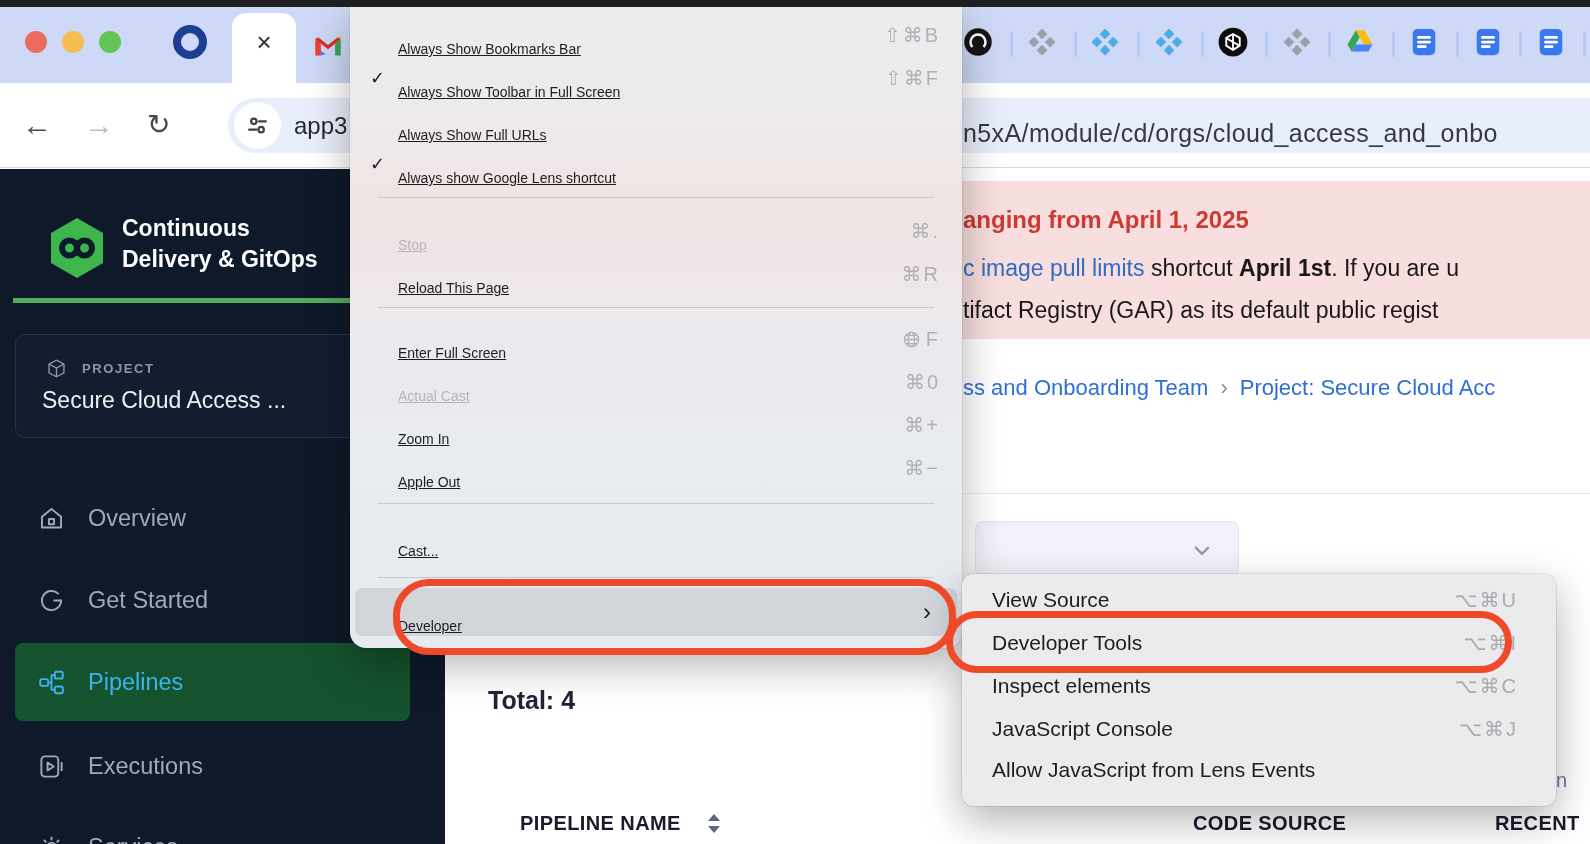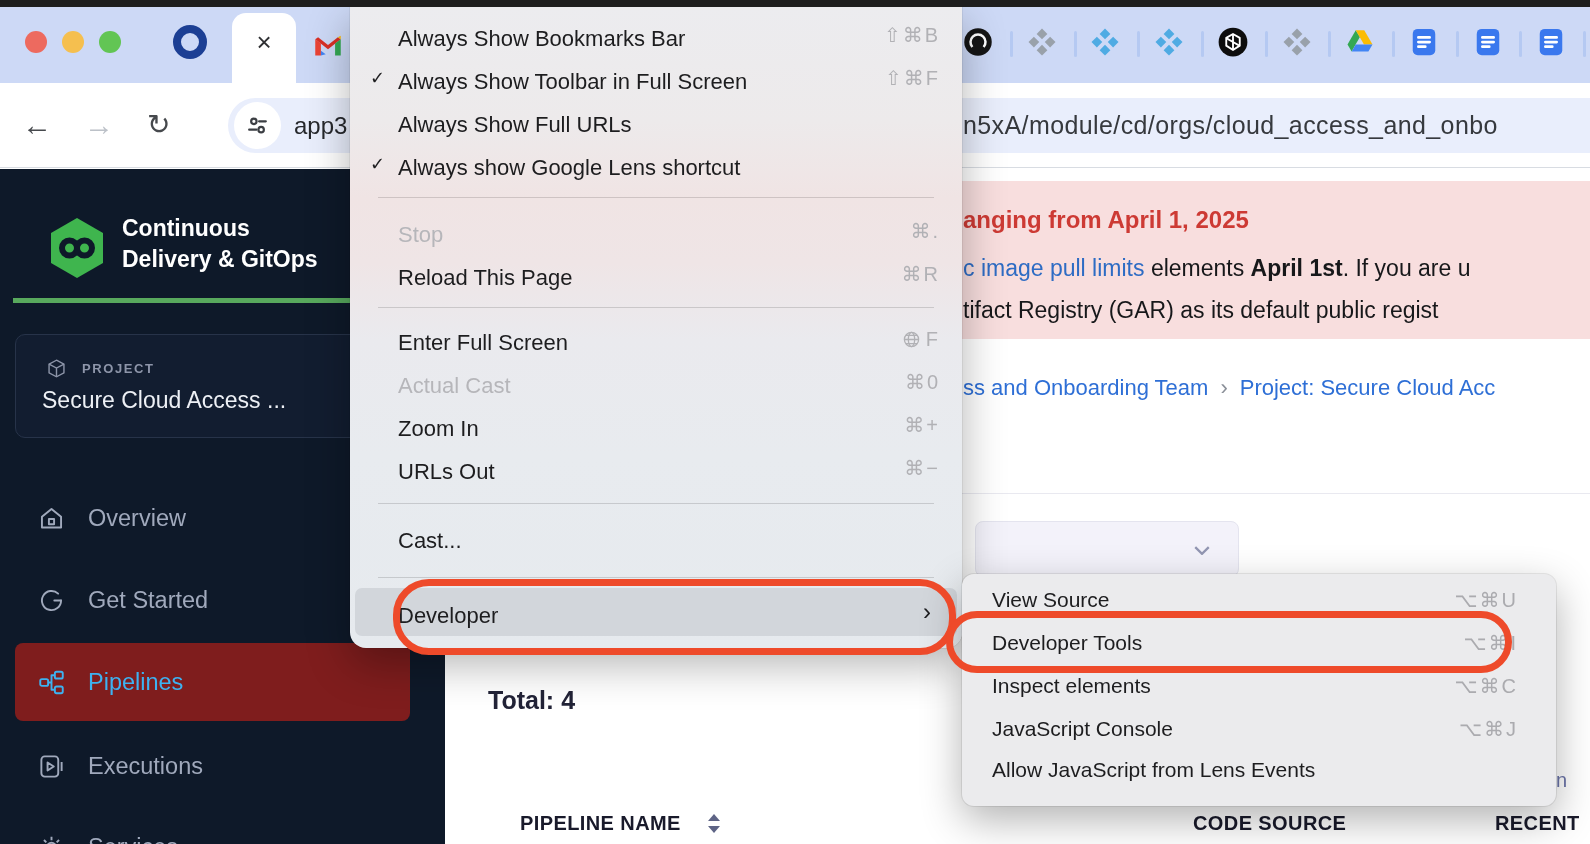--- a/index.html
+++ b/index.html
@@ -24,36 +24,36 @@
 
   .toolbar { position:absolute; left:0; top:83px; width:1590px; height:85px; background:#fff; border-bottom:1px solid #d8dce2; z-index:5; }
   .nav-btn { position:absolute; top:22px; font-size:30px; line-height:40px; color:#46494d; }
   .nav-back { left:22px; }
   .nav-fwd { left:84px; color:#bcc1c8; }
   .nav-reload { left:147px; font-size:28px; }
   .url-pill { position:absolute; left:228px; top:15px; right:-12px; height:55px; background:#e9eefc; border-radius:28px 0 0 28px; }
   .url-circle { position:absolute; left:6px; top:4px; width:47px; height:47px; background:#fff; border-radius:50%; }
   .url-circle svg { position:absolute; left:11px; top:11px; }
   .url-left { position:absolute; left:66px; top:0; line-height:55px; font-size:24px; color:#26282c; }
-  .url-right { position:absolute; left:735px; top:0; line-height:55px; font-size:25px; letter-spacing:.4px; color:#36393e; white-space:nowrap; }
+  .url-right { position:absolute; left:735px; top:8px; line-height:55px; font-size:25px; letter-spacing:.4px; color:#36393e; white-space:nowrap; }
 
   
   .page { position:absolute; left:0; top:169px; width:1590px; height:675px; overflow:hidden; }
   .sidebar { position:absolute; left:0; top:0; width:445px; height:675px; background:#0e1929; }
   .logo { position:absolute; left:45px; top:47px; width:64px; height:64px; }
   .module-title { position:absolute; left:122px; top:44px; color:#fff; font-size:23px; font-weight:bold; line-height:31px; }
   .side-divider { position:absolute; left:13px; top:129px; width:432px; height:5px; background:#58a95d; }
   .project-card { position:absolute; left:15px; top:165px; width:412px; height:104px; background:#121d30; border:1px solid #273349; border-radius:10px; }
   .project-row { position:absolute; left:30px; top:22px; height:22px; display:flex; align-items:center; }
   .project-label { margin-left:15px; color:#8d95a9; font-size:13px; font-weight:bold; letter-spacing:1.6px; }
   .project-name { position:absolute; left:26px; top:52px; color:#edf0f5; font-size:23px; white-space:nowrap; }
   .nav-item { position:absolute; left:0; width:445px; display:flex; align-items:center; }
   .nav-item .ic { position:absolute; left:38px; width:27px; height:27px; }
   .nav-item .lbl { position:absolute; left:88px; font-size:23.5px; color:#a0a9bc; white-space:nowrap; }
-  .nav-item.active { background:#7f1d1d; border-radius:8px; left:15px; width:395px; }
+  .nav-item.active { background:#14532d; border-radius:8px; left:15px; width:395px; }
   .nav-item.active .ic { left:23px; }
   .nav-item.active .lbl { left:73px; color:#3db2f1; }
 
   .content { position:absolute; left:445px; top:0; right:0; bottom:0; background:#fff; overflow:hidden; }
   .banner { position:absolute; left:0; top:12px; right:0; height:158px; background:#f8dede; }
   .banner-heading { position:absolute; left:518px; top:25px; font-size:24px; font-weight:bold; color:#cd3a34; white-space:nowrap; }
   .banner-line2 { position:absolute; left:518px; top:74px; font-size:23px; color:#17181a; white-space:nowrap; }
   .banner-line3 { position:absolute; left:518px; top:116px; font-size:23px; color:#17181a; white-space:nowrap; }
   .banner-link { color:#2e6cc4; }
   .breadcrumb { position:absolute; left:518px; top:206px; font-size:22px; white-space:nowrap; }
@@ -69,21 +69,21 @@
   .sort-ic { position:absolute; left:262px; top:645px; }
   .stray-on { position:absolute; left:1100px; top:600px; font-size:20px; color:#6b74a8; }
 
   
   .view-menu { position:absolute; left:350px; top:6px; width:612px; height:642px; z-index:40;
     border-radius:0 0 16px 16px;
     background:linear-gradient(180deg,#ececef 0%,#edeaeb 18%,#f0e4e4 30%,#efe5e6 40%,#eaeaee 52%,#e8ebef 70%,#e6eaee 100%);
     box-shadow:0 16px 44px rgba(0,0,0,.30), 0 0 0 1px rgba(0,0,0,.06); }
   .m-row { position:absolute; left:0; width:612px; height:42px; }
   .m-row .chk { position:absolute; left:20px; top:0; width:26px; line-height:42px; font-size:18px; color:#1d1d1f; }
-  .m-row .lab { position:absolute; left:48px; top:4px; line-height:42px; font-size:22px; color:#1d1d1f; white-space:nowrap; }
+  .m-row .lab { position:absolute; left:48px; top:14px; line-height:42px; font-size:14px; color:#1d1d1f; white-space:nowrap;text-decoration:underline; }
   .m-row.disabled .lab { color:#b6b6ba; }
   .m-row .sc { position:absolute; right:22px; top:0; line-height:42px; font-size:20px; color:#b1b1b5; letter-spacing:2px; white-space:nowrap; }
   .m-row .sub-arrow { position:absolute; right:26px; top:0; line-height:48px; font-size:24px; color:#1d1d1f; }
   .m-row.hl { background:#d2d6db; border-radius:7px; left:5px; width:602px; height:48px; }
   .m-row.hl .lab { left:43px; line-height:48px; }
   .m-sep { position:absolute; left:28px; width:556px; height:1px; background:rgba(0,0,0,.14); }
   .sc svg { vertical-align:-3px; margin-right:5px; }
 
   .dev-submenu { position:absolute; left:962px; top:574px; width:594px; height:232px; z-index:41;
     background:#ebebed; border-radius:12px;
@@ -274,21 +274,21 @@
               </svg></span>
             <span class="lbl">Services</span>
           </div>
         </nav>
     </aside>
 
     <section class="content">
       <div class="banner">
         <div class="banner-heading">anging from April 1, 2025</div>
         <div class="banner-line2">
-          <span class="banner-link">c image pull limits</span><span> elements </span><b>April 1st</b><span>. If you are u</span>
+          <span class="banner-link">c image pull limits</span><span> shortcut </span><b>April 1st</b><span>. If you are u</span>
         </div>
         <div class="banner-line3">tifact Registry (GAR) as its default public regist</div>
       </div>
 
       <div class="breadcrumb">
         <span class="crumb">ss and Onboarding Team</span><span class="crumb-sep">›</span><span class="crumb">Project: Secure Cloud Acc</span>
       </div>
 
       <div class="page-divider"></div>
 
@@ -350,21 +350,21 @@
       </div>
       <div class="m-row disabled" style="top: 355px;">
         <span class="lab">Actual Cast</span>
         <span class="sc">⌘0</span>
       </div>
       <div class="m-row" style="top: 398px;">
         <span class="lab">Zoom In</span>
         <span class="sc">⌘+</span>
       </div>
       <div class="m-row" style="top: 441px;">
-        <span class="lab">URLs Out</span>
+        <span class="lab">Apple Out</span>
         <span class="sc">⌘−</span>
       </div>
       <div class="m-sep" style="top: 497px;"></div>
       <div class="m-row" style="top: 510px;">
         <span class="lab">Cast...</span>
       </div>
       <div class="m-sep" style="top: 571px;"></div>
       <div class="m-row hl" style="top: 582px;">
         <span class="lab">Developer</span>
         <span class="sub-arrow">›</span>

